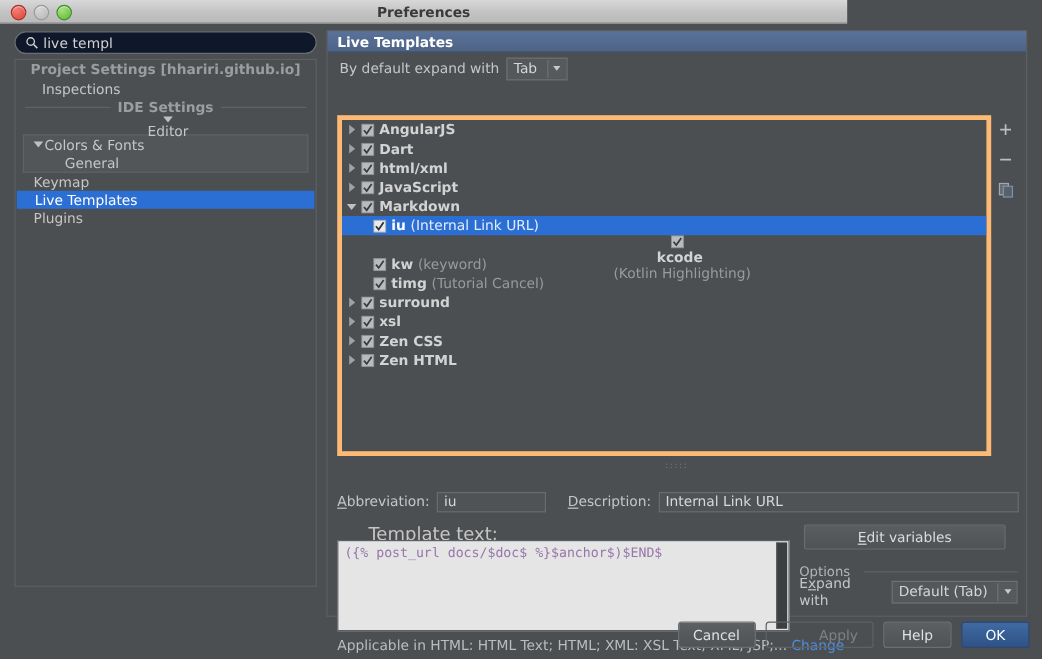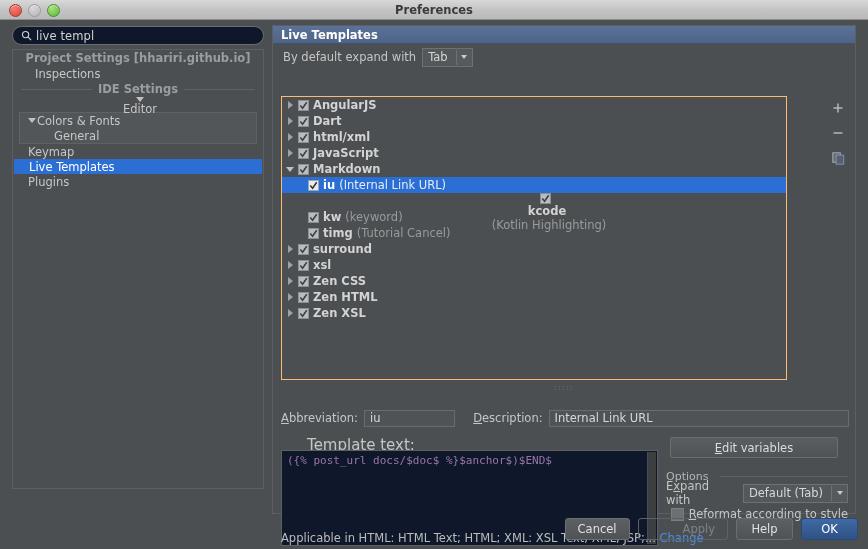--- a/index.html
+++ b/index.html
@@ -7,21 +7,21 @@
     width:868px;height:549px;overflow:hidden;
     background:#4b4f52;
     font-family:"DejaVu Sans","Liberation Sans",sans-serif;
     font-size:12px;color:#bbbbbb;
     -webkit-font-smoothing:antialiased;
   }
   .win{position:relative;width:868px;height:549px;}
 
   
   .titlebar{
-    position:absolute;left:0;top:0;width:868px;height:19px;
+    position:absolute;left:0;top:0;width:706px;height:19px;
     background:linear-gradient(to bottom,#d8d8d8 0%,#c4c4c4 50%,#b9b9b9 100%);
     border-bottom:1px solid #8e8e8e;
     display:flex;align-items:center;justify-content:center;
   }
   .title-text{font-size:11.5px;font-weight:bold;color:#3a3a3a;}
   .lights{position:absolute;left:9px;top:4px;display:flex;gap:6px;}
   .light{width:11px;height:11px;border-radius:50%;box-shadow:inset 0 1px 1px rgba(255,255,255,.55);}
   .l-red{background:radial-gradient(circle at 35% 30%,#f47c72,#d9453a);border:1px solid #aa3027;}
   .l-yellow{background:radial-gradient(circle at 35% 30%,#d6d6d6,#b4b4b4);border:1px solid #9a9a9a;}
   .l-green{background:radial-gradient(circle at 35% 30%,#a8e07a,#57b837);border:1px solid #3f8f28;}
@@ -66,22 +66,22 @@
   .expandrow{display:flex;align-items:center;height:26px;padding-left:10px;}
   .expandrow .lbl{font-size:11.5px;color:#c6c6c6;margin-right:6px;}
 
   .combo{display:inline-flex;align-items:center;height:17px;border:1px solid #6d7174;background:#54585b;}
   .combo .cv{padding:0 8px 0 5px;font-size:11.5px;color:#d6d6d6;white-space:nowrap;}
   .combo .carrow{width:15px;height:15px;border-left:1px solid #6d7174;background:#565a5d;display:flex;align-items:center;justify-content:center;}
   .combo .carrow i{display:block;width:0;height:0;border-left:3.5px solid transparent;border-right:3.5px solid transparent;border-top:4.5px solid #c9c9c9;}
 
   
   .treewrap{
-    position:absolute;left:8px;top:52px;width:506px;height:284px;
-    background:#4b4f52;border:1px solid #fdba74;box-sizing:border-box;overflow:hidden;
+    position:absolute;left:8px;top:52px;width:545px;height:284px;
+    background:#4b4f52;border:4px solid #fdba74;box-sizing:border-box;overflow:hidden;
   }
   .ttrow{height:16px;display:flex;align-items:center;font-size:11.5px;white-space:nowrap;}
   .ttrow .arrow{width:16px;flex:0 0 auto;display:flex;align-items:center;justify-content:center;}
   .ttrow .cb{width:11px;height:11px;flex:0 0 auto;margin-right:4px;}
   .ttrow.selrow{background:#2b6fd4;}
   .ttrow .nm{font-weight:bold;color:#d3d3d3;}
   .ttrow.selrow .nm{color:#ffffff;}
   .ttrow .ds{color:#9a9a9a;font-weight:normal;margin-left:4px;}
   .ttrow.selrow .ds{color:#e3ecf8;}
 
@@ -91,22 +91,22 @@
   .griphandle{position:absolute;left:0;right:0;top:340px;height:8px;display:flex;align-items:center;justify-content:center;}
   .griphandle .dots{font-size:7px;letter-spacing:1.5px;color:#7d8184;line-height:1;}
 
   .fieldrow{position:absolute;left:8px;top:364px;width:568px;height:20px;display:flex;align-items:center;}
   .flabel{font-size:11.5px;color:#c6c6c6;margin-right:6px;}
   .flabel u{text-decoration:underline;}
   .finput{height:17px;background:#4f5356;border:1px solid #686c6f;display:flex;align-items:center;padding:0 5px;box-sizing:border-box;font-size:11.5px;color:#d8d8d8;}
 
   .tt-label{position:absolute;left:22px;top:392px;font-size:15px;color:#c6c6c6;margin-left:12px;}
   .editor{
-    position:absolute;left:8px;top:406px;width:377px;height:96px;
-    background:#0f172a;border:1px solid #5c6063;box-sizing:border-box;overflow:hidden;
+    position:absolute;left:8px;top:406px;width:377px;height:76px;
+    background:#e5e5e5;border:1px solid #5c6063;box-sizing:border-box;overflow:hidden;
   }
   .editor .code{padding:3px 5px;font-family:"DejaVu Sans Mono","Liberation Mono",monospace;font-size:11px;color:#9876aa;white-space:pre;}
   .editor .vscroll{position:absolute;right:1px;top:1px;width:8px;bottom:1px;background:#3c3f41;border-left:1px solid #4a4d4f;}
 
   .applicable{position:absolute;left:8px;top:487px;font-size:11.5px;color:#bcbcbc;white-space:nowrap;}
   .applicable a{color:#4b8ee0;text-decoration:none;}
 
   .editvars{
     position:absolute;left:397px;top:393px;width:168px;height:21px;
     background:linear-gradient(to bottom,#5a5e61,#4f5356);
@@ -361,30 +361,20 @@
           <span class="arrow">
               <i class="caret right"></i>
             </span>
           <svg class="cb" viewBox="0 0 12 12">
               <rect x="0.5" y="0.5" width="11" height="11" fill="#b9bcbe" stroke="#8d9093"></rect>
               <path d="M2.5 6 L5 9 L9.5 2.5" fill="none" stroke="#3a3d3f" stroke-width="1.6"></path>
             </svg>
           <span class="nm">Zen HTML</span>
         </div>
 
-        <div class="ttrow">
-          <span class="arrow">
-              <i class="caret right"></i>
-            </span>
-          <svg class="cb" viewBox="0 0 12 12">
-              <rect x="0.5" y="0.5" width="11" height="11" fill="#b9bcbe" stroke="#8d9093"></rect>
-              <path d="M2.5 6 L5 9 L9.5 2.5" fill="none" stroke="#3a3d3f" stroke-width="1.6"></path>
-            </svg>
-          <span class="nm">Zen XSL</span>
-        </div>
       </div>
 
       <div class="sidebtns">
         <div class="sbtn">
           <svg width="12" height="12" viewBox="0 0 12 12">
             <line x1="6" y1="1.5" x2="6" y2="10.5" stroke="#bdbdbd" stroke-width="1.4"></line>
             <line x1="1.5" y1="6" x2="10.5" y2="6" stroke="#bdbdbd" stroke-width="1.4"></line>
           </svg>
         </div>
         <div class="sbtn">
@@ -437,24 +427,20 @@
         </div>
         <div class="optrow">
           <span class="lbl">E<u class="ak">x</u>pand with</span>
           <span class="combo">
             <span class="cv">Default (Tab)</span>
             <span class="carrow">
                 <i></i>
               </span>
           </span>
         </div>
-        <div class="optrow2">
-          <span class="box"></span>
-          <span class="lbl"><u class="ak">R</u>eformat according to style</span>
-        </div>
       </div>
 
     </div>
   </div>
 
   <div class="btnbar">
     <div class="btn">Cancel</div>
     <div class="btn disabled">Apply</div>
     <div class="btn">Help</div>
     <div class="btn default">OK</div>

